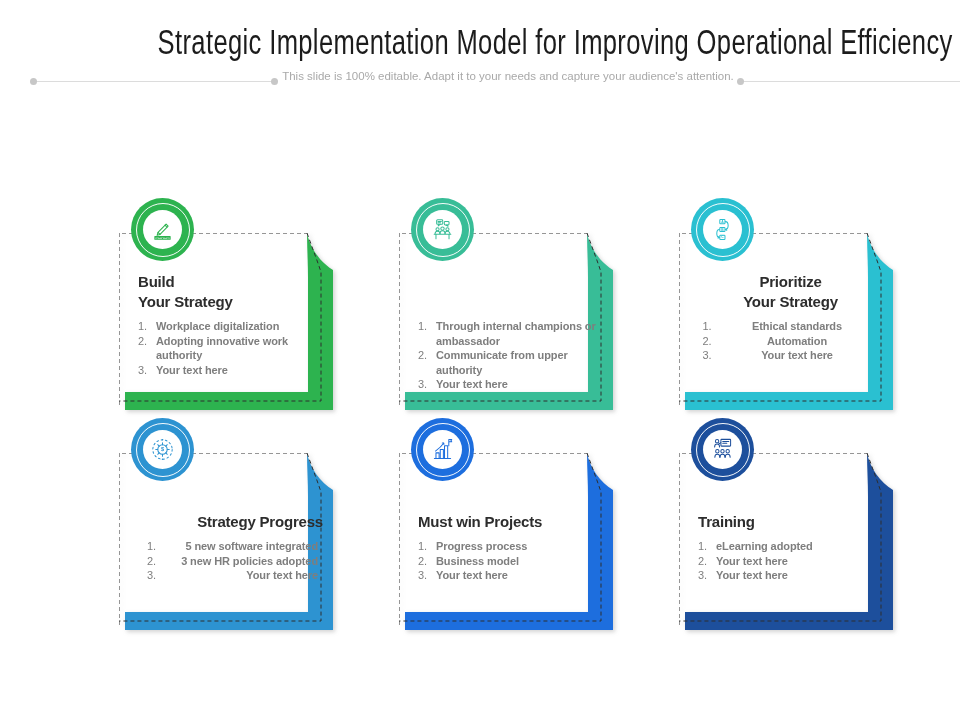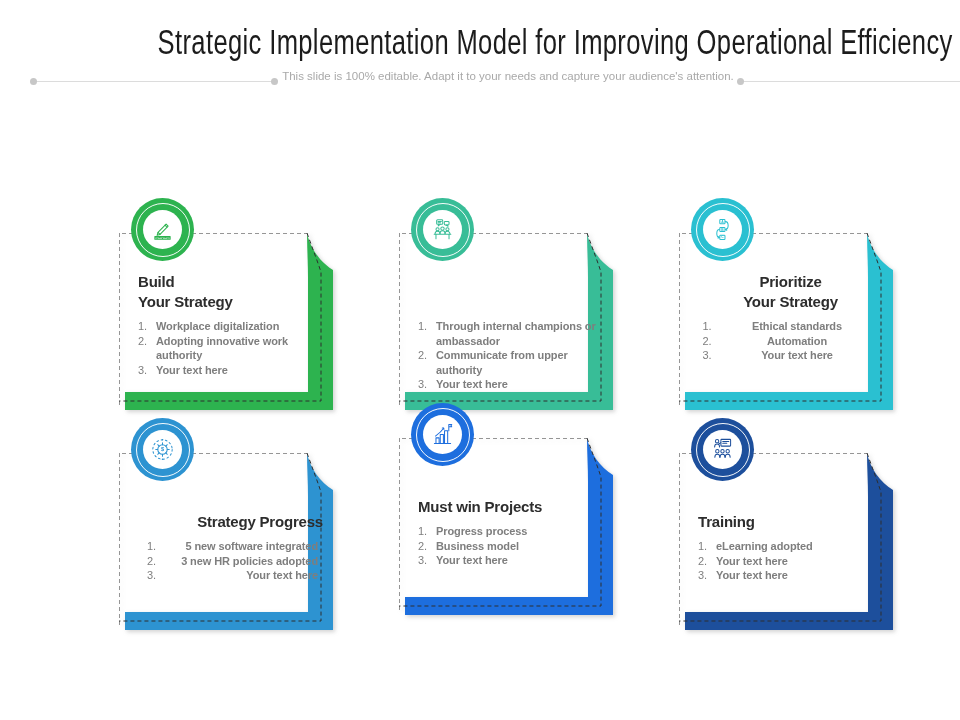--- a/index.html
+++ b/index.html
@@ -280,21 +280,21 @@
             </span>
           </li>
           <li>
             <span class="num">3.</span>
             <span>
               <div class="line">Your text here</div>
             </span>
           </li>
         </ol>
   </div>
-      <div class="card" style="--accent: #1d6ede; left: 371px; top: 403px;">
+      <div class="card" style="--accent: #1d6ede; left: 371px; top: 418px;">
     <svg class="ribbon" viewBox="0 0 214 178">
       <path class="band" d="M188 0 C191 15 201 29 214 37 L214 177 L6 177 L6 159 L189 159 L189 44 C189 29 188 14 188 0 Z"></path>
       <path class="dash" d="M0 172 L0 0 L188 0"></path>
       <path class="dash" d="M188 0 C193 14 198 27 202 39 L202 168 L0 168"></path>
     </svg>
     <div class="icon-badge">
       <div class="icon-core">
         <svg class="glyph">
               <use href="#sym-growth-flag-icon"></use>
             </svg>

